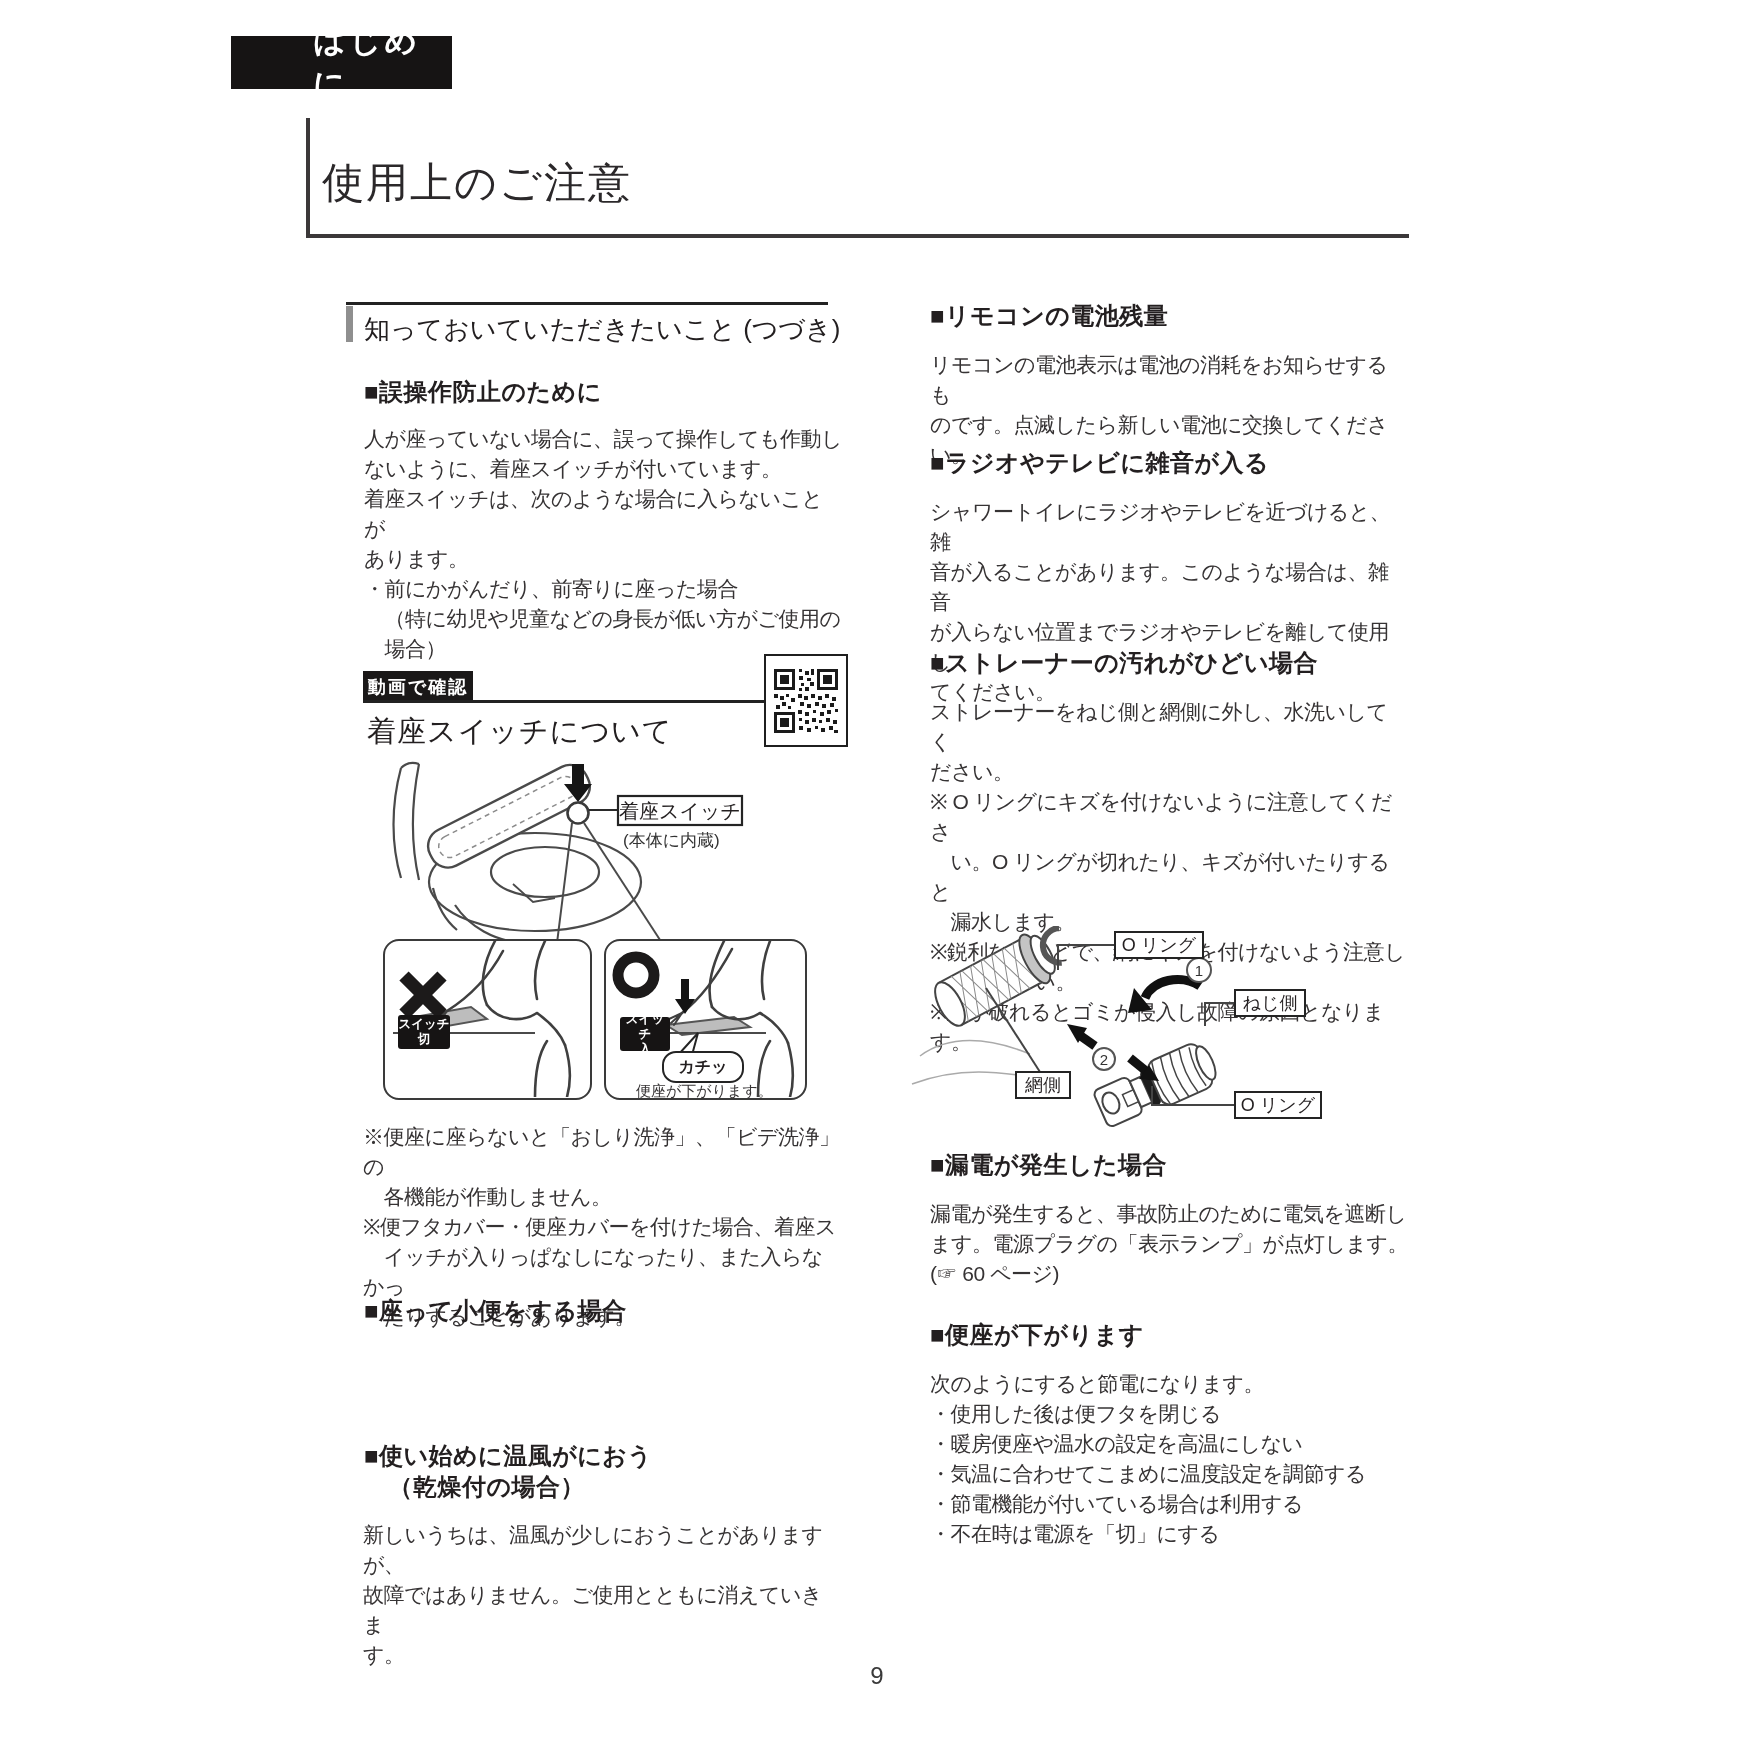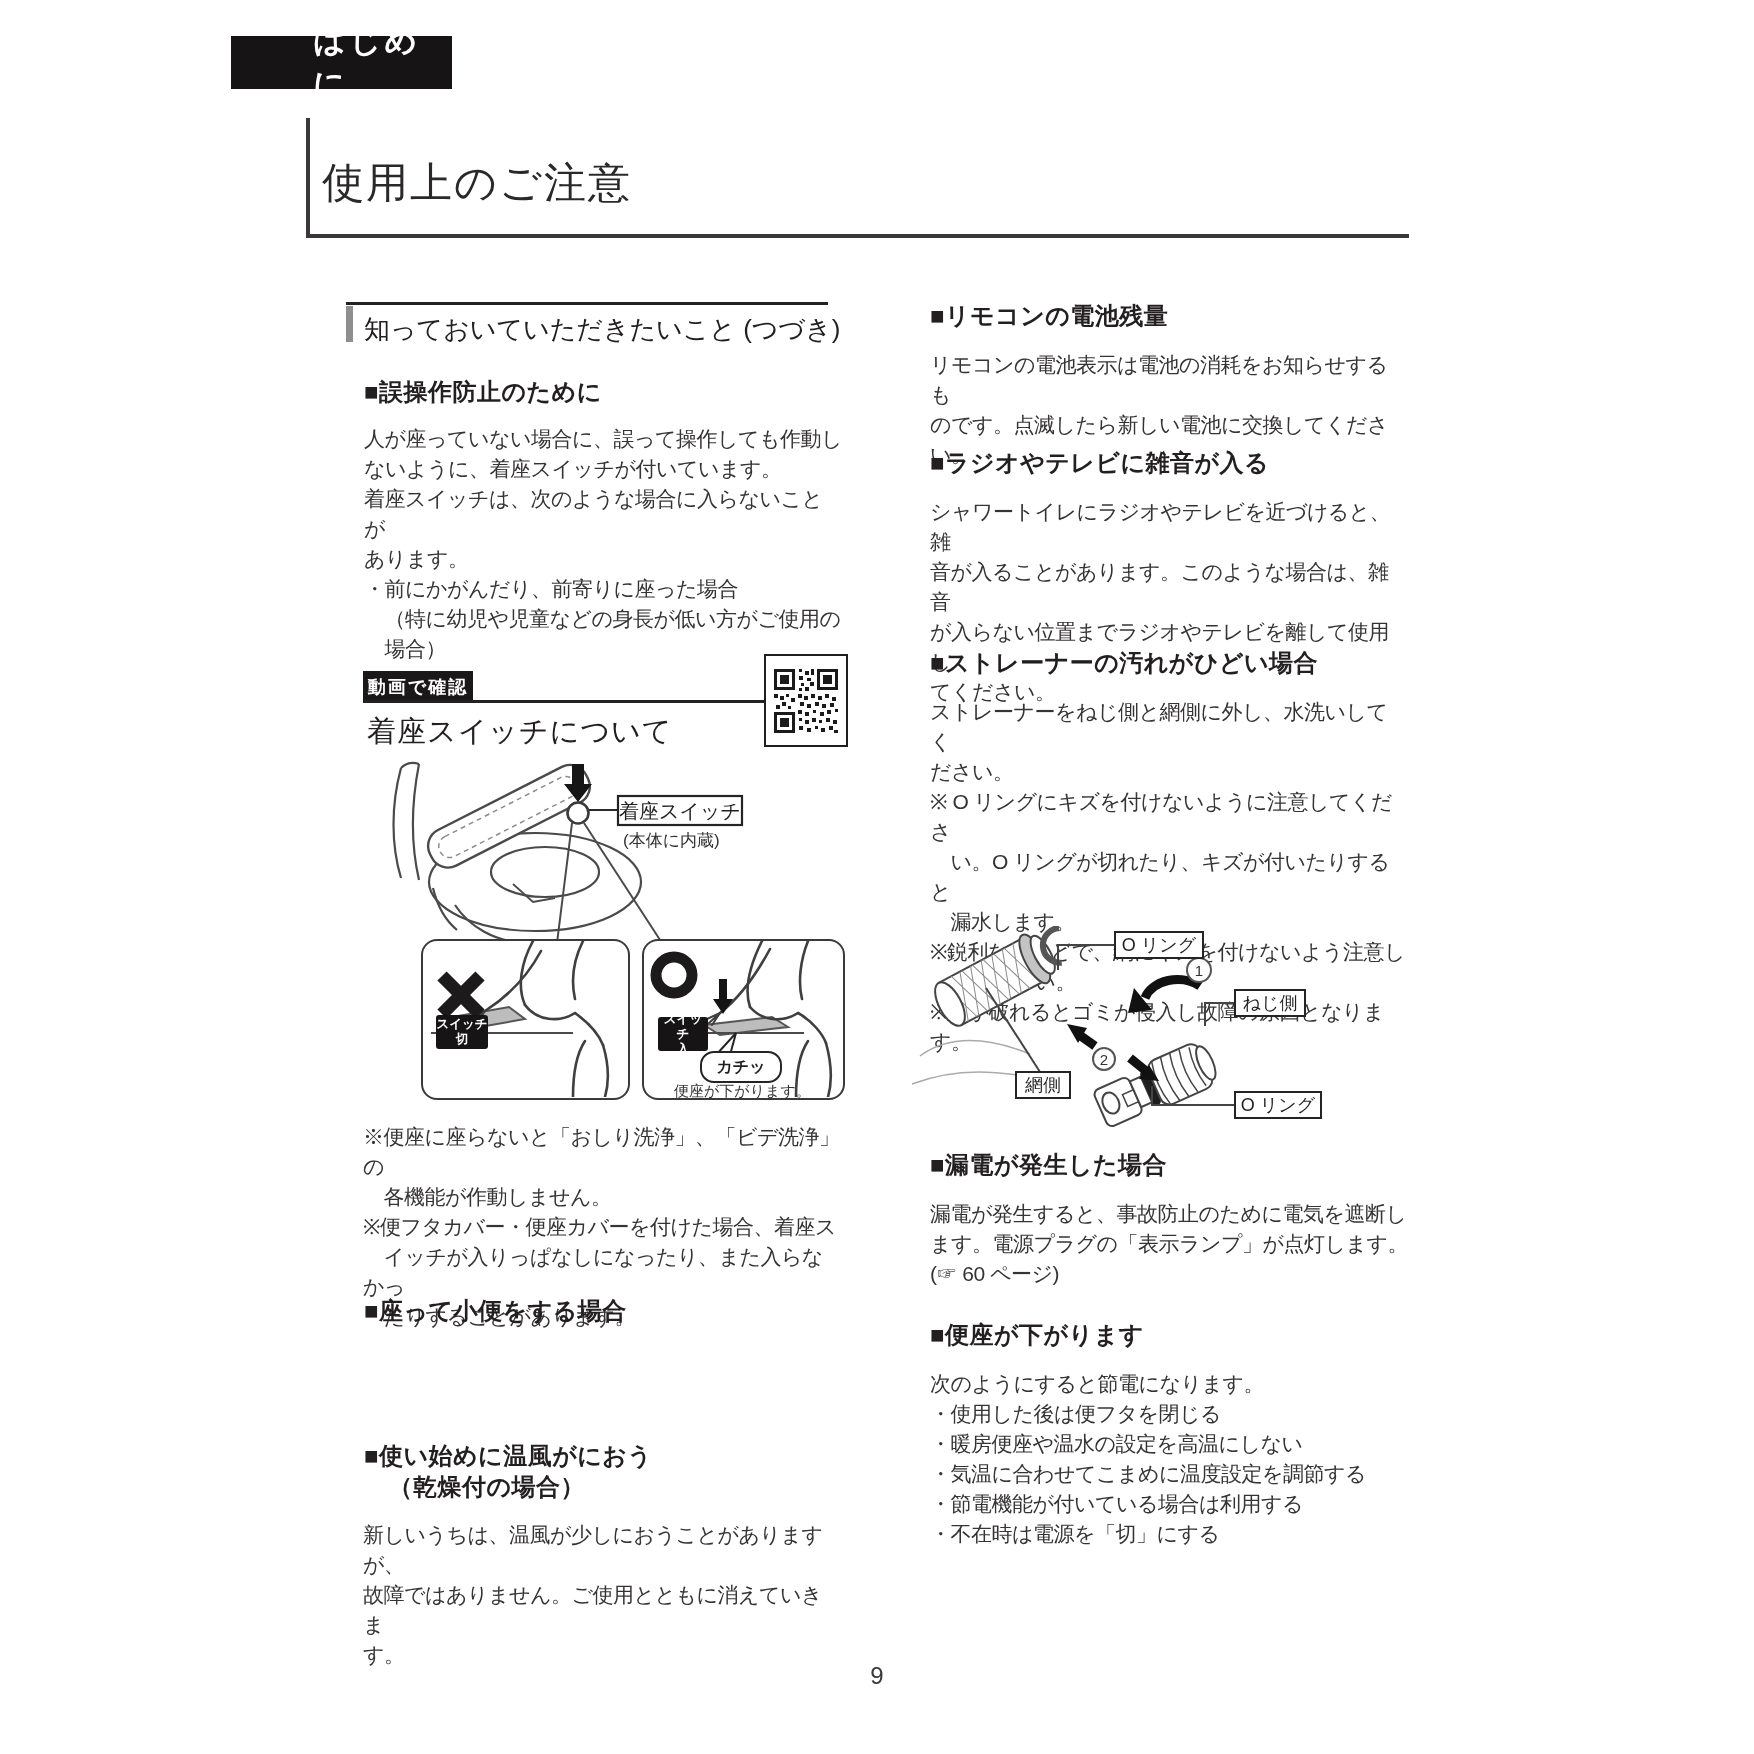--- a/index.html
+++ b/index.html
@@ -11,21 +11,21 @@
   .body{font-size:21px;line-height:30px;letter-spacing:-0.5px;white-space:pre-line;color:#363334;width:478px;}
   .tab{background:#161414;color:#ffffff;font-size:32px;font-weight:bold;letter-spacing:3px;
        display:flex;align-items:center;padding-left:82px;box-sizing:border-box;}
   .secrule{border-top:3px solid #222;}
   .secbar{background:#8f8f8f;}
   .sechead{font-size:26px;letter-spacing:0px;color:#231f20;}
   .vbadge{background:#1a1818;color:#fff;font-size:18px;font-weight:bold;letter-spacing:2px;
           display:flex;align-items:center;justify-content:center;}
   .vline{background:#222;}
   .vtitle{font-size:29px;font-weight:normal;letter-spacing:1px;color:#231f20;}
-  .panel{border:2.5px solid #3a3a3a;border-radius:16px;background:#fff;box-sizing:border-box;margin-left:38px;}
+  .panel{border:2.5px solid #3a3a3a;border-radius:16px;background:#fff;box-sizing:border-box;}
   .pbadge{background:#161414;color:#fff;font-weight:bold;font-size:12.5px;line-height:15px;
           text-align:center;white-space:pre-line;display:flex;align-items:center;justify-content:center;
           border-radius:3px;}
   .callout{border:2.5px solid #242424;border-radius:14px;background:#fff;font-size:16px;font-weight:bold;
            display:flex;align-items:center;justify-content:center;color:#231f20;}
   .cap{font-size:15px;letter-spacing:0px;color:#363334;}
   .qrbox{border:2.5px solid #1f1f1f;background:#fff;box-sizing:border-box;display:flex;
          align-items:center;justify-content:center;}
   .pageno{font-size:24px;color:#3a3a3a;text-align:center;width:1754px;}
   svg text{font-family:"Liberation Sans",sans-serif;}

